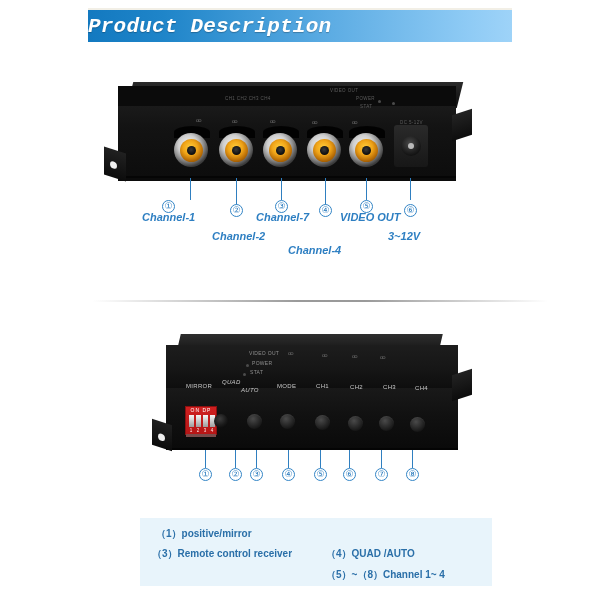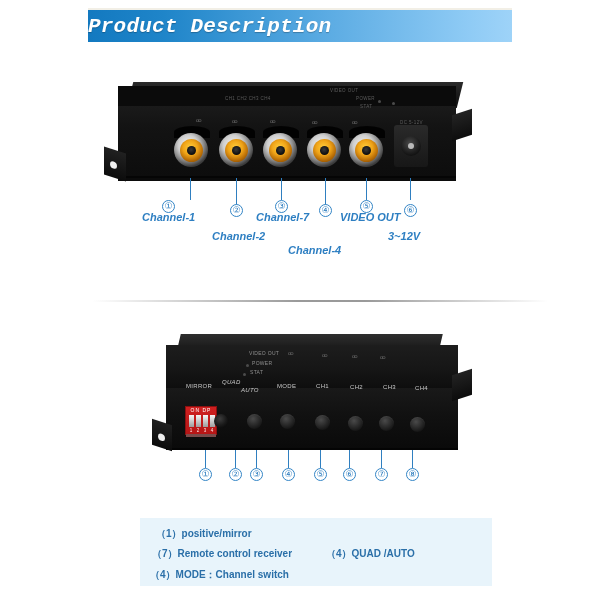--- a/index.html
+++ b/index.html
@@ -381,18 +381,18 @@
     <div class="cnum" style="left:250px; top:468px;">③</div>
     <div class="cnum" style="left:282px; top:468px;">④</div>
     <div class="cnum" style="left:314px; top:468px;">⑤</div>
     <div class="cnum" style="left:343px; top:468px;">⑥</div>
     <div class="cnum" style="left:375px; top:468px;">⑦</div>
     <div class="cnum" style="left:406px; top:468px;">⑧</div>
   </div>
 
   <div class="legend">
     <div class="legend-row" style="left:16px; top:9px;">（1）positive/mirror</div>
-    <div class="legend-row" style="left:12px; top:29px;">（7）Remote control receiver</div>
+    <div class="legend-row" style="left:12px; top:29px;">（3）Remote control receiver</div>
     <div class="legend-row" style="left:186px; top:29px;">（4）QUAD /AUTO</div>
-    <div class="legend-row" style="left:10px; top:50px;">（4）MODE：Channel switch</div>
+    <div class="legend-row" style="left:186px; top:50px;">（5）~（8）Channel 1~ 4</div>
   </div>
 
 </div>
 
 </body></html>

